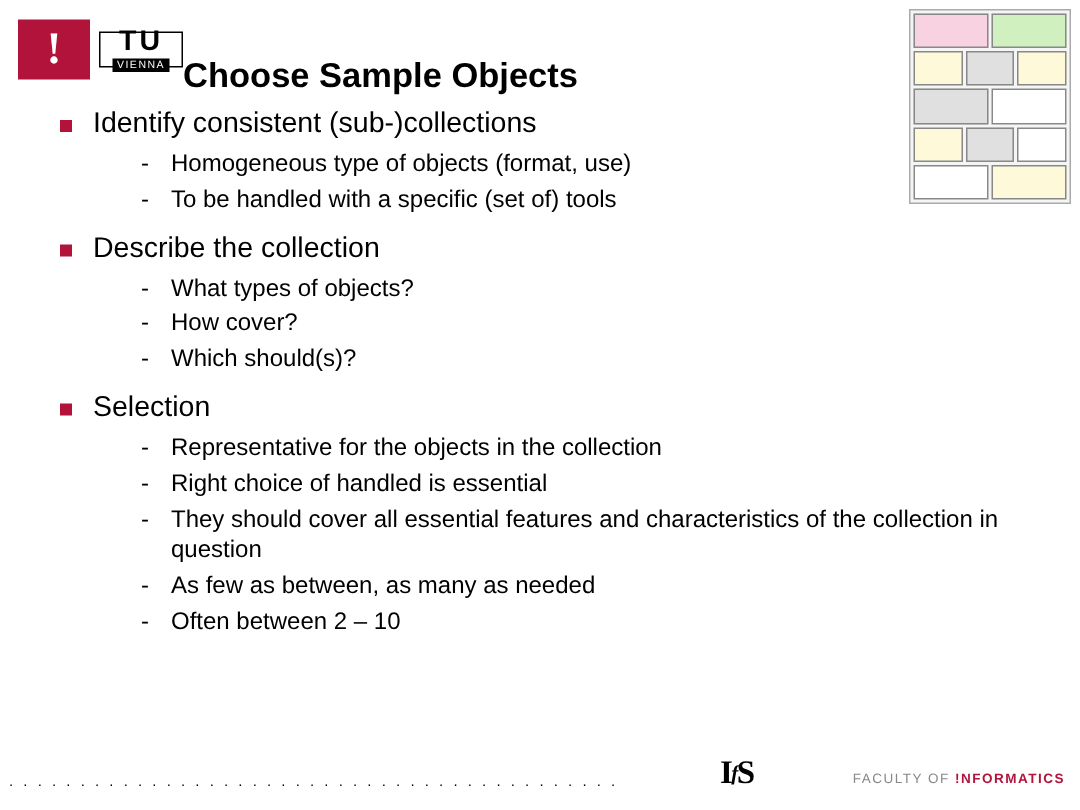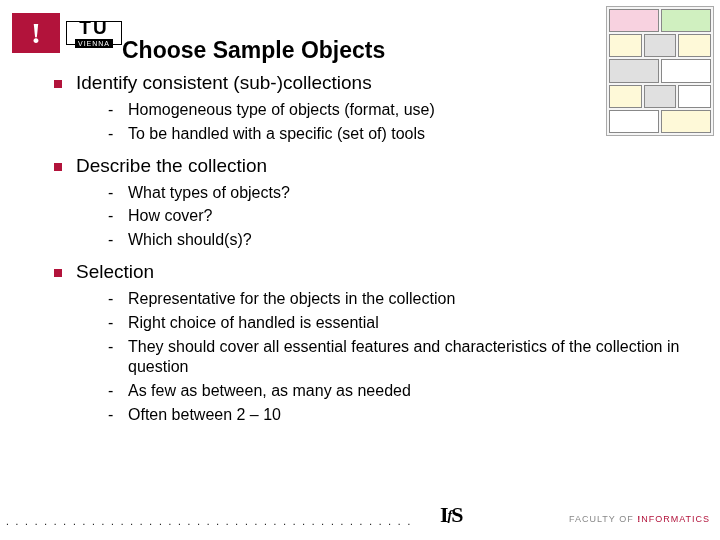--- a/index.html
+++ b/index.html
@@ -71,21 +71,20 @@
     padding: 2px;
   }
   .cd-row { display: flex; gap: 2px; flex: 1; }
   .cd-box { flex: 1; border: 1px solid #888; background: #fff; }
   .cd-box.pink { background: #f8d2e0; }
   .cd-box.green { background: #d0f0c0; }
   .cd-box.yellow { background: #fef9d8; }
   .cd-box.grey { background: #e0e0e0; }
   .content {
     padding: 14px 40px 0 40px;
-    margin-left: 14px;
   }
   .section {
     margin-bottom: 10px;
   }
   .section-head {
     display: flex;
     align-items: flex-start;
     font-size: 19px;
     color: #000;
     margin-bottom: 6px;
@@ -126,38 +125,38 @@
   }
   .dots {
     font-size: 10px;
     letter-spacing: 2px;
     color: #000;
     padding-left: 6px;
     flex: 0 0 auto;
   }
   .ifs {
     position: absolute;
-    left: 440px;
+    left: 480px;
     bottom: 6px;
     font-family: Georgia, 'Times New Roman', serif;
     font-weight: bold;
     font-size: 22px;
     letter-spacing: -1px;
   }
   .ifs .f { font-style: italic; font-size: 14px; vertical-align: 2px; }
   .faculty {
     position: absolute;
     right: 10px;
     bottom: 10px;
     font-size: 9px;
     letter-spacing: 1px;
     color: #888;
   }
   .faculty .bang { color: #b2133b; font-weight: bold; }
-  .faculty .inf { color: #b2133b; font-weight: normal; }
+  .faculty .inf { color: #b2133b; font-weight: bold; }
 </style>
 </head>
 <body>
 
 <div class="header">
   <div class="logo-excl">!</div>
   <div class="logo-tu">
     <div class="logo-tu-top">TU</div>
     <div class="logo-tu-bot">VIENNA</div>
   </div>

